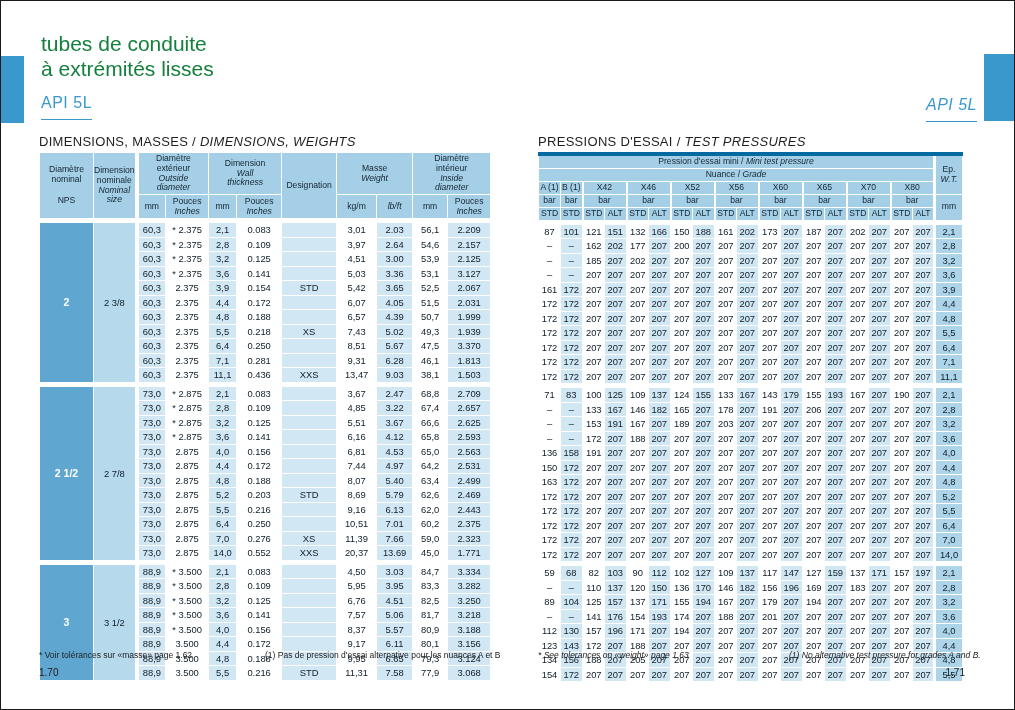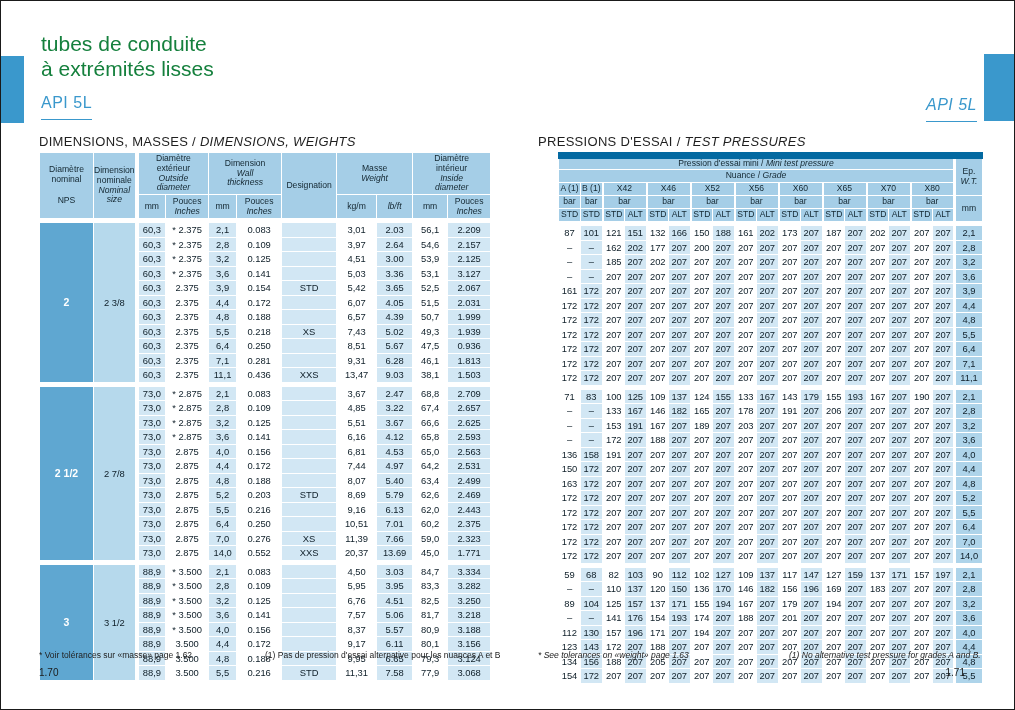--- a/index.html
+++ b/index.html
@@ -14,21 +14,21 @@
   .spec{position:absolute;color:#3a98cc;font-size:16px;letter-spacing:.5px;
         border-bottom:1.5px solid #3a98cc;padding-bottom:7px;cursor:pointer;}
   .spec-l{left:40px;top:93px;}
   .spec-r{top:95px;right:37px;font-style:italic;}
   .section{position:absolute;top:133px;font-size:13px;letter-spacing:.3px;color:#1f1f1f;}
   .section-l{left:38px;} .section-r{left:537px;}
   .it{font-style:italic;}
   .dims-wrap{position:absolute;left:38px;top:151px;}
   .press-wrap{position:absolute;left:537px;top:151px;}
   table{border-collapse:collapse;table-layout:fixed;}
-  .press-wrap table{border-top:7px solid #0369a1;margin-left:20px;}
+  .press-wrap table{border-top:4px solid #0369a1;}
   th,td{border:1px solid #fff;padding:0;text-align:center;vertical-align:middle;
         white-space:nowrap;overflow:hidden;}
   th{background:#a5cee7;font-weight:normal;font-size:8.6px;line-height:1.12;color:#132731;}
   td{font-size:9.4px;height:13.5px;color:#0e1e28;}
   .dims-wrap thead tr:nth-child(1){height:42px;}
   .dims-wrap thead tr:nth-child(2){height:24px;}
   .press-wrap thead tr{height:13px;}
   .press-wrap thead tr:nth-child(1){height:14px;}
   .gap td{height:3px;background:#fff;border:0;}
   .cb{background:#d2e7f4;} .cw{background:#fff;}
@@ -238,21 +238,21 @@
           </tr>
           <tr>
             <td class="cb">60,3</td>
             <td class="cw">2.375</td>
             <td class="cb">6,4</td>
             <td class="cw">0.250</td>
             <td class="cb"></td>
             <td class="cw">8,51</td>
             <td class="cb">5.67</td>
             <td class="cw">47,5</td>
-            <td class="cb">0.936</td>
+            <td class="cb">3.370</td>
           </tr>
           <tr>
             <td class="cb">60,3</td>
             <td class="cw">2.375</td>
             <td class="cb">7,1</td>
             <td class="cw">0.281</td>
             <td class="cb"></td>
             <td class="cw">9,31</td>
             <td class="cb">6.28</td>
             <td class="cw">46,1</td>

